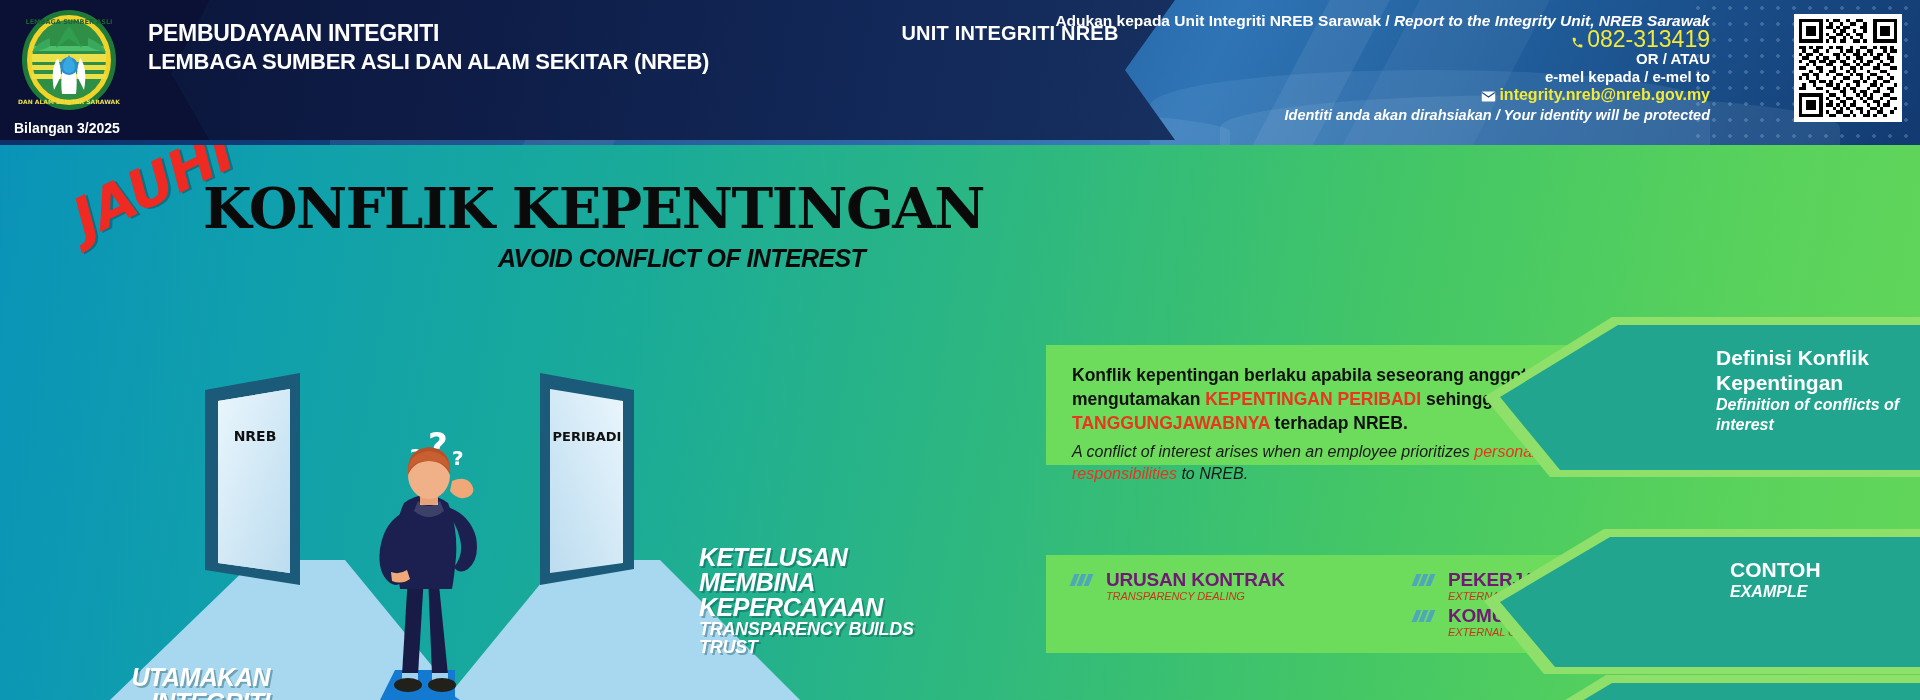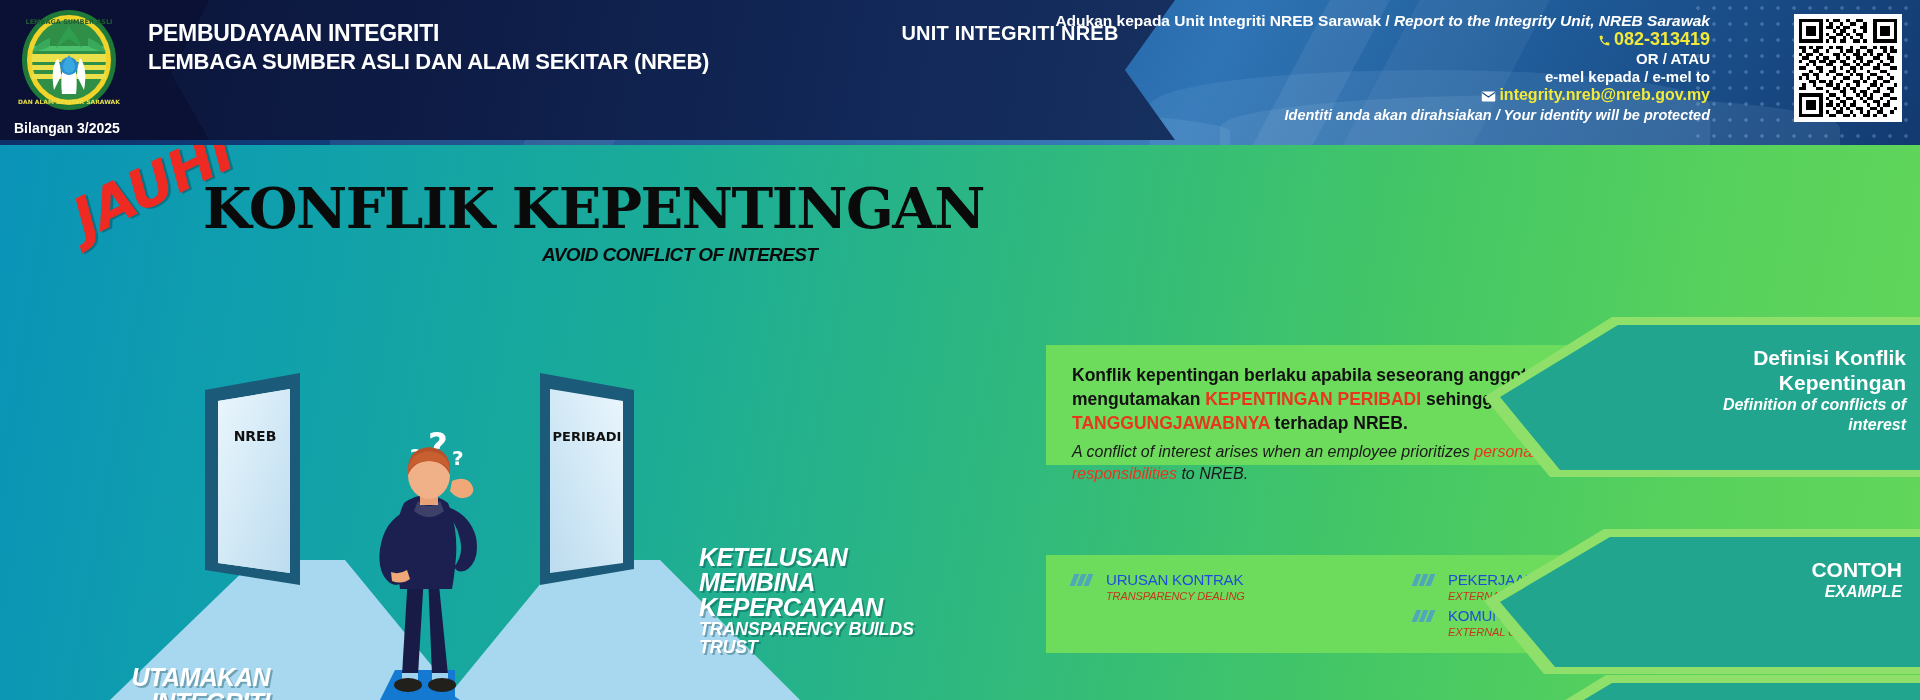--- a/index.html
+++ b/index.html
@@ -66,21 +66,21 @@
     position:absolute; left:845px; top:22px; width:330px; text-align:center; z-index:4;
     color:#ffffff; font-size:20px; font-weight:bold; letter-spacing:.2px;
   }
 
   #contact {
     position:absolute; right:210px; top:12px; width:750px; z-index:4;
     text-align:right; color:#ffffff; line-height:18px;
   }
   #contact .c-line1 { font-size:15.5px; font-weight:bold; }
   #contact .c-line1 .en { font-style:italic; }
-  #contact .c-phone { font-size:18px; font-weight:bold; color:#f2e93a; }
+  #contact .c-phone { font-size:23px; font-weight:normal; color:#f2e93a; }
   #contact .c-or { font-size:15px; font-weight:bold; }
   #contact .c-emel { font-size:15px; font-weight:bold; }
   #contact .c-mail { font-size:16px; font-weight:bold; color:#f2e93a; }
   #contact .c-protect { font-size:14.5px; font-weight:bold; font-style:italic; }
   .ico-phone, .ico-mail { display:inline-block; vertical-align:-2px; margin-right:3px; }
 
   #qr {
     position:absolute; right:18px; top:14px; width:108px; height:108px;
     background:#ffffff; padding:5px; z-index:5;
   }
@@ -105,22 +105,22 @@
     text-shadow:2px 2px 0 rgba(0,0,0,.25);
     z-index:7;
   }
   #konflik {
     position:absolute; left:143px; top:18px;
     color:#0a0a0a; font-size:56px; font-weight:bold;
     font-family:"DejaVu Serif", serif; letter-spacing:-1.5px;
     white-space:nowrap; line-height:60px;
   }
   #avoid {
-    position:absolute; left:482px; top:84px;
-    color:#0a0a0a; font-size:19px; font-weight:bold; font-style:italic;
+    position:absolute; left:438px; top:84px;
+    color:#0a0a0a; font-size:25px; font-weight:bold; font-style:italic;
     font-family:"Liberation Sans", sans-serif; white-space:nowrap;
     letter-spacing:-0.6px;
   }
 
   .ill-label {
     position:absolute; color:#ffffff; font-style:italic; font-weight:bold;
     font-family:"Liberation Sans", sans-serif;
     text-shadow:2px 2px 0 rgba(0,60,70,.35);
     line-height:1.0;
   }
@@ -141,26 +141,26 @@
   #panel1 { left:1046px; top:200px; width:660px; height:120px; }
   #panel2 { left:1046px; top:410px; width:660px; height:98px; }
 
   .p-bm { font-size:17.5px; font-weight:bold; color:#111; line-height:24px; }
   .p-en { font-size:16px; font-style:italic; color:#1a1a1a; line-height:22px; margin-top:6px; }
   .red { color:#e8361f; }
   .red-i { color:#e8361f; font-style:italic; }
 
   
   .tab {
-    position:absolute; color:#ffffff; text-align:right; z-index:5;
+    position:absolute; color:#ffffff; text-align:left; z-index:5;
   }
   .tab .t-bm { font-size:21px; font-weight:bold; line-height:25px; }
   .tab .t-en { font-size:16px; font-weight:bold; font-style:italic; line-height:20px; }
   #tab1 { right:14px; top:200px; width:190px; }
-  #tab2 { right:18px; top:412px; width:190px; }
+  #tab2 { right:0; top:412px; width:190px; }
 
   .tab-bg {
     position:absolute; right:0; background:#21a58e; z-index:2;
   }
   #tabbg1 { top:180px; width:420px; height:145px;
     clip-path:polygon(118px 0, 420px 0, 420px 145px, 60px 145px, 0 72px); }
   #tabbg2 { top:392px; width:420px; height:130px;
     clip-path:polygon(110px 0, 420px 0, 420px 130px, 55px 130px, 0 65px); }
   #tabbg3 { top:538px; width:420px; height:135px;
     clip-path:polygon(112px 0, 420px 0, 420px 135px, 56px 135px, 0 67px); }
@@ -170,21 +170,21 @@
   #tabedge1 { top:172px; width:436px; height:160px;
     clip-path:polygon(128px 0, 436px 0, 436px 160px, 66px 160px, 0 80px); }
   #tabedge2 { top:384px; width:436px; height:145px;
     clip-path:polygon(120px 0, 436px 0, 436px 145px, 60px 145px, 0 72px); }
   #tabedge3 { top:530px; width:436px; height:150px;
     clip-path:polygon(122px 0, 436px 0, 436px 150px, 62px 150px, 0 75px); }
 
   
   .ex-col { position:absolute; }
   .ex-item { position:relative; margin-bottom:4px; padding-left:34px; }
-  .ex-bm { font-size:15px; font-weight:normal; color:#1d4ed8; letter-spacing:-0.2px; line-height:18px; }
+  .ex-bm { font-size:19px; font-weight:bold; color:#701a75; letter-spacing:-0.2px; line-height:18px; }
   .ex-en { font-size:11px; font-style:italic; color:#c0391f; letter-spacing:-0.1px; line-height:14px; }
   .ex-bullet {
     position:absolute; left:0; top:3px; width:26px; height:12px;
   }
   .ex-bullet i {
     position:absolute; top:0; width:5px; height:12px; background:#4fa8b8;
     transform:skewX(-22deg); display:block;
   }
 </style>
 </head>

